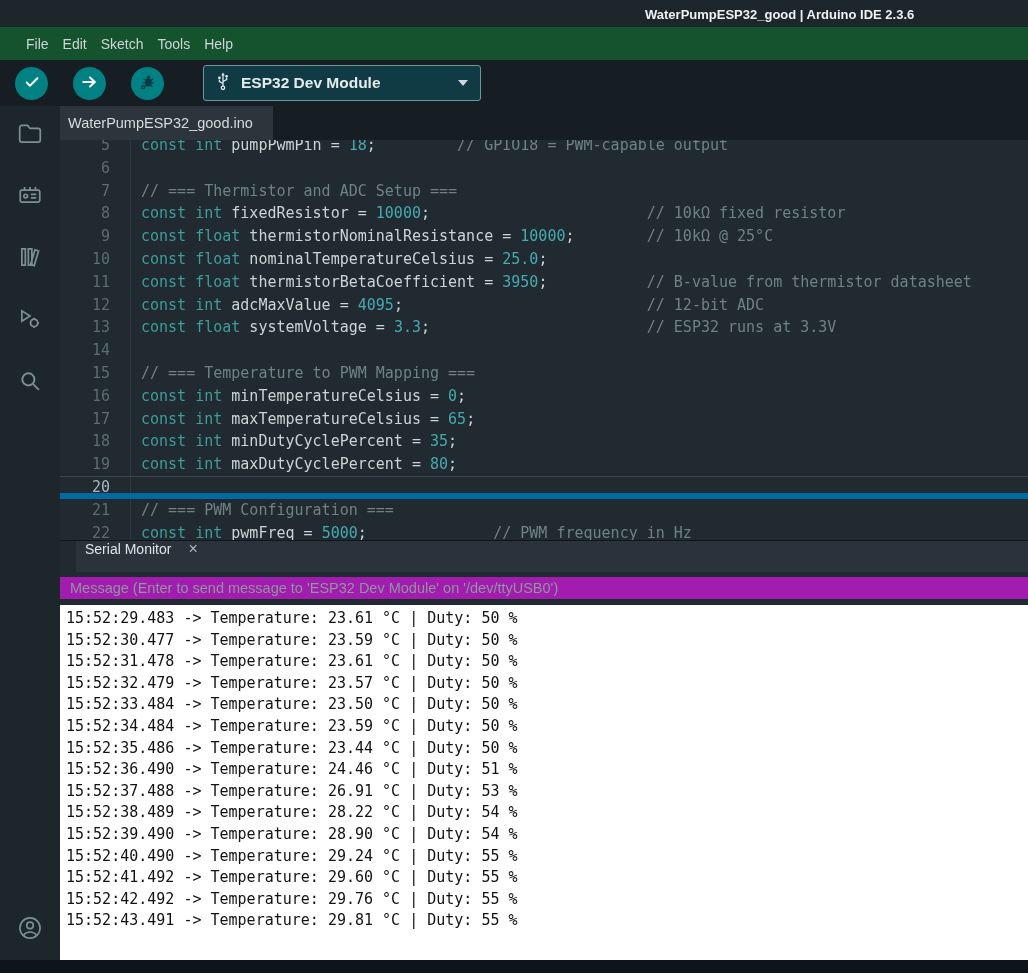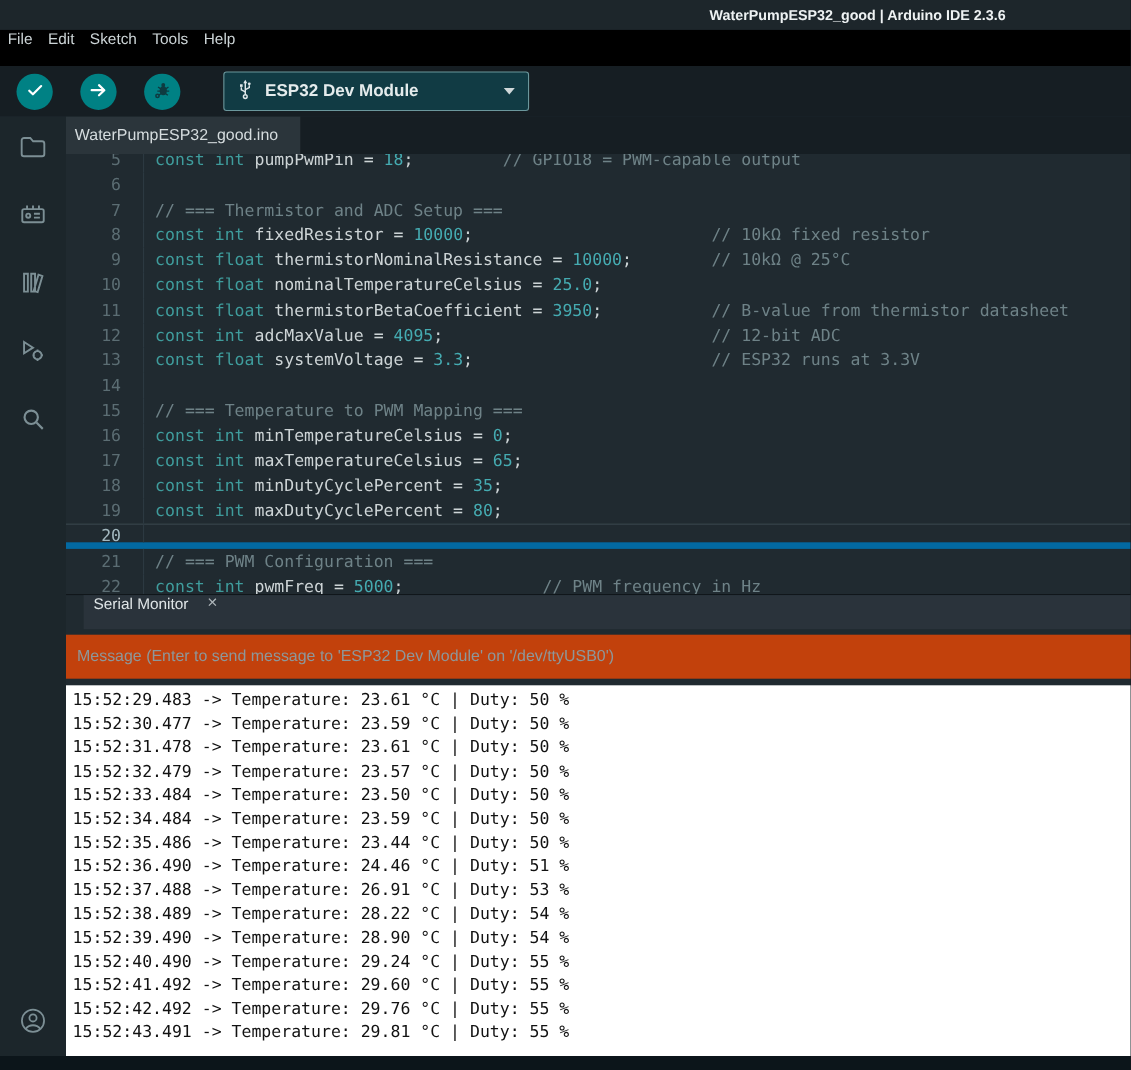--- a/index.html
+++ b/index.html
@@ -5,21 +5,21 @@
   html,body{margin:0;padding:0;background:#000;}
   .window{width:1028px;height:973px;position:relative;overflow:hidden;background:#202a30;
           font-family:"Liberation Sans",sans-serif;display:flex;flex-direction:column;}
 
   
   .titlebar{height:27px;background:#1d262b;position:relative;flex:none;}
   .titlebar .title{position:absolute;left:645px;top:50%;transform:translateY(-50%);
           color:#eef2f3;font-size:13px;font-weight:700;white-space:nowrap;}
 
   
-  .menubar{height:33px;background:#000000;display:flex;align-items:flex-start;flex:none;}
+  .menubar{height:33px;background:#14532d;display:flex;align-items:center;flex:none;padding-left:19px;}
   .menu-item{padding:0 7px;color:#cdd5d7;font-size:14px;cursor:default;}
 
   
   .toolbar{height:46px;background:#161e23;display:flex;align-items:center;gap:25px;
           padding-left:15px;flex:none;}
   .tb-btn{width:33px;height:33px;border-radius:50%;background:var(--accent,#008184);
           display:flex;align-items:center;justify-content:center;flex:none;border:none;}
   .tb-btn svg{width:20px;height:20px;}
   .board-selector{margin-left:14px;height:36px;width:278px;box-sizing:border-box;
           background:#113b44;border:1px solid #6b979c;border-radius:3px;
@@ -55,21 +55,21 @@
   .tk-kw{color:#3f9c9c;}
   .tk-num{color:#45abb1;}
   .tk-com{color:#6e8287;}
   .tk-pl{color:#cdd4d6;}
 
   
   .serial{flex:1;display:flex;flex-direction:column;background:#202a30;border-top:1px solid #10161a;min-height:0;}
   .serial-header{height:31px;flex:none;background:#2a333b;display:flex;align-items:flex-start;padding-left:9px;margin-left:16px;}
   .serial-title{color:#dfe5e7;font-size:14px;}
   .serial-close{margin-left:17px;color:#aeb6ba;font-size:16px;line-height:16px;cursor:default;}
-  .serial-input{margin-top:5px;height:40px;flex:none;background:#c2410c;border:none;outline:none;
+  .serial-input{margin-top:5px;height:22px;flex:none;background:#a21caf;border:none;outline:none;
           padding:0 10px;font-size:14.5px;color:#c8cdd0;font-family:"Liberation Sans",sans-serif;width:100%;
           box-sizing:border-box;display:block;}
   .serial-input::placeholder{color:#8e979a;opacity:1;}
   .serial-output{flex:1;margin-top:6px;background:#ffffff;color:#121212;
           font-family:"DejaVu Sans Mono",monospace;font-size:15px;line-height:21.6px;
           padding:3px 0 0 6px;overflow:hidden;white-space:pre;}
 
   
   .statusbar{height:13px;background:#0c151a;flex:none;}
 </style>

